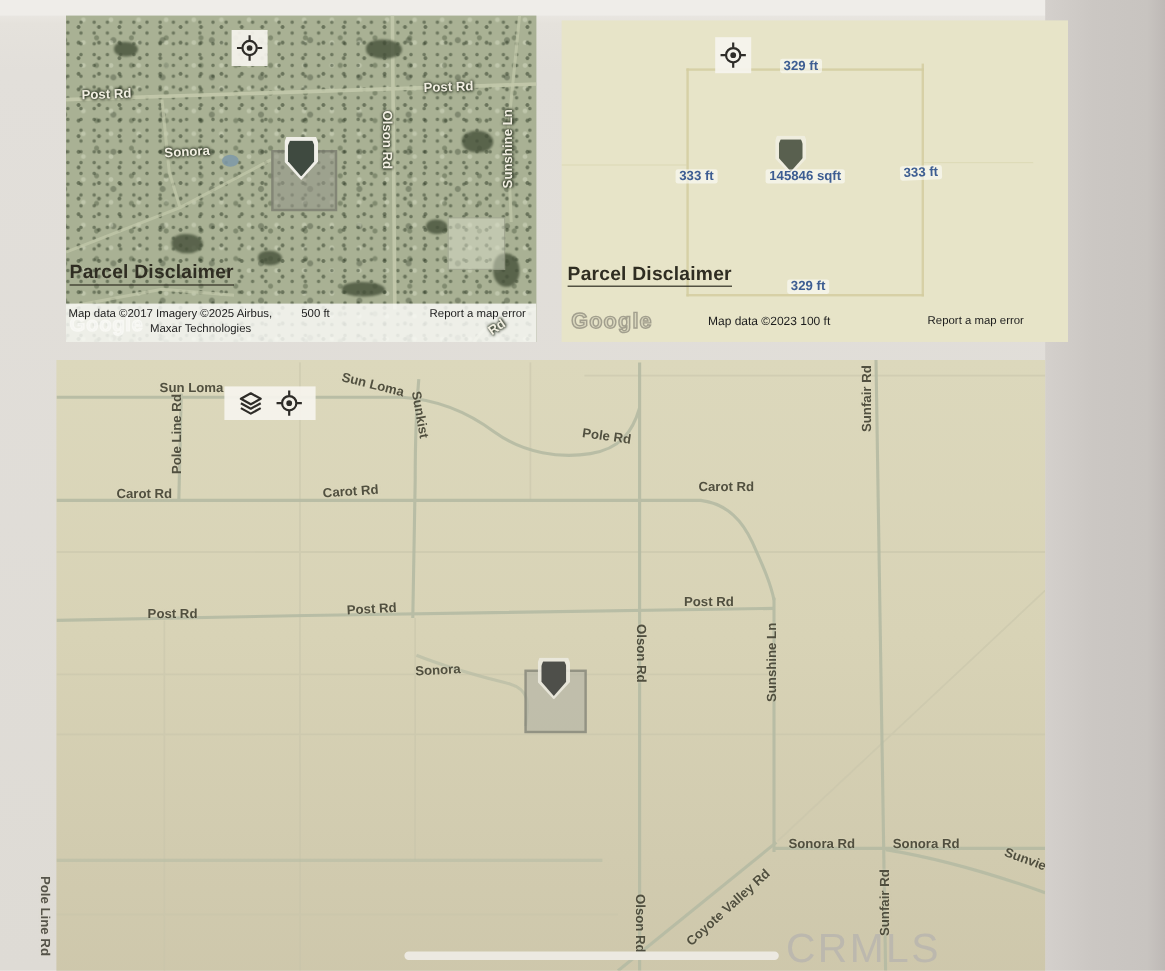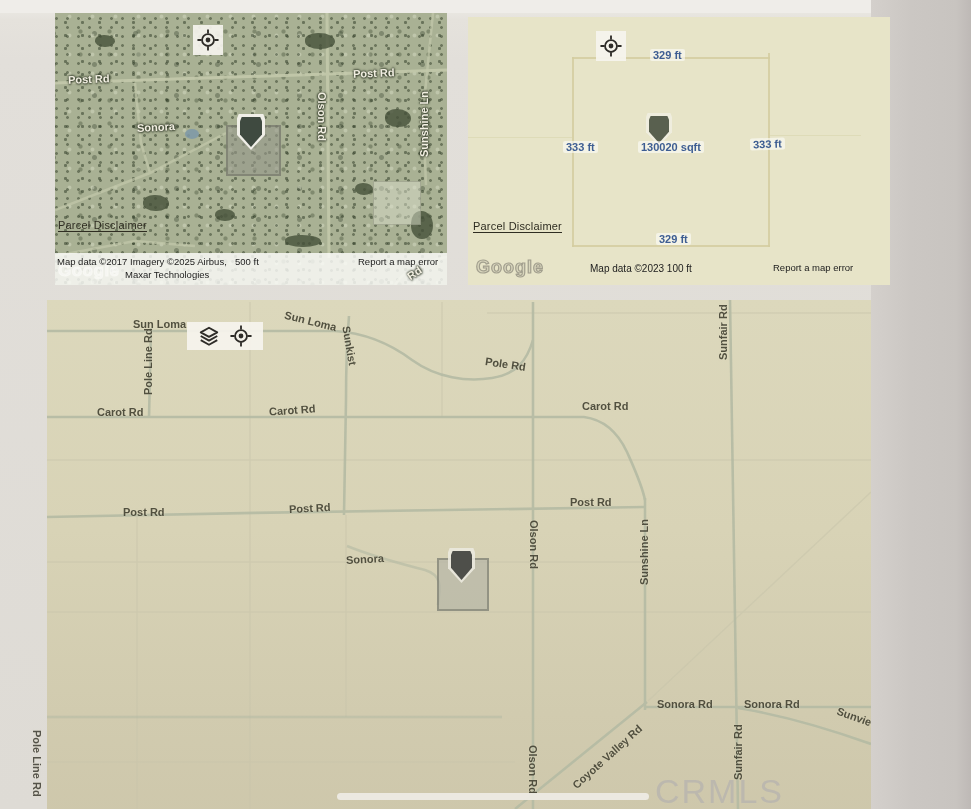--- a/index.html
+++ b/index.html
@@ -12,21 +12,21 @@
   
   .paper-right{left:871px;top:0;width:100px;height:809px;
     background:linear-gradient(90deg,#d4d0cc 0,#cbc7c3 40%,#c8c4c0 85%,#beb9b6 100%);}
   .paper-gap-top{left:0;top:0;width:971px;height:13px;background:#efede9;}
   
   .map{position:absolute;overflow:hidden;}
   .icon-box{position:absolute;background:rgba(246,244,238,.92);display:flex;align-items:center;justify-content:center;gap:10px;}
   .pin{position:absolute;}
   .pin .outer{position:absolute;inset:0;clip-path:polygon(6% 0,94% 0,100% 12%,100% 58%,50% 100%,0 58%,0 12%);}
   .pin .inner{position:absolute;inset:3px;clip-path:polygon(8% 0,92% 0,100% 14%,100% 58%,50% 100%,0 58%,0 14%);}
-  .disclaimer{position:absolute;font-size:11px;font-weight:normal;color:#2f2d22;border-bottom:1.5px solid #2f2d22;letter-spacing:.2px;}
+  .disclaimer{position:absolute;font-size:16px;font-weight:bold;color:#2f2d22;border-bottom:1.5px solid #2f2d22;letter-spacing:.2px;}
   svg.roads{position:absolute;left:0;top:0;}
   
   .map-sat{left:55px;top:13px;width:392px;height:272px;
     background-color:#a9b194;
     background-image:
       radial-gradient(circle, rgba(42,54,34,.5) 1.2px, transparent 2px),
       radial-gradient(circle, rgba(35,48,28,.45) 1px, transparent 1.8px),
       radial-gradient(circle, rgba(52,66,42,.35) 1.6px, transparent 2.6px),
       radial-gradient(circle, rgba(224,229,206,.4) 1.4px, transparent 2.4px),
       radial-gradient(circle, rgba(30,42,26,.3) 2px, transparent 3px);
@@ -112,21 +112,21 @@
   <div class="sl" style="left:273px;top:79px;transform:rotate(90deg);transform-origin:left top;">Olson Rd</div>
   <div class="sl" style="left:363px;top:144px;transform:rotate(-90deg);transform-origin:left top;">Sunshine Ln</div>
   <div class="sl" style="left:352px;top:254px;transform:rotate(-35deg);z-index:4;">Rd</div>
 
   <a class="disclaimer" style="left:3px;top:206px;">Parcel Disclaimer</a>
 
   <div class="attr-strip"></div>
   <div class="gwm" style="left:3px;top:248px;z-index:3;">Google</div>
   <div class="attr" style="left:2px;top:243px;z-index:3;">Map data ©2017 Imagery ©2025 Airbus,</div>
   <div class="attr" style="left:70px;top:256px;z-index:3;">Maxar Technologies</div>
-  <div class="attr" style="left:180px;top:243px;z-index:3;">500 ft</div>
+  <div class="attr" style="left:196px;top:243px;z-index:3;">500 ft</div>
   <a class="attr" style="left:303px;top:243px;z-index:3;">Report a map error</a>
 </div>
 
 <div class="map map-par">
 
   <div class="pline" style="left:104px;top:40px;width:2px;height:190px;"></div>
   <div class="pline" style="left:300px;top:36px;width:2px;height:194px;"></div>
   <div class="pline" style="left:104px;top:40px;width:198px;height:2px;"></div>
   <div class="pline" style="left:104px;top:228px;width:198px;height:2px;"></div>
   <div class="pline" style="left:0;top:120px;width:104px;height:1px;opacity:.4;"></div>
@@ -142,21 +142,21 @@
     </svg>
   </div>
 
   <div class="pin" style="left:178px;top:96px;width:26px;height:33px;">
     <div class="outer" style="background:rgba(240,238,226,.85);"></div>
     <div class="inner" style="background:#59604f;"></div>
   </div>
 
   <div class="bl" style="left:182px;top:32px;">329 ft</div>
   <div class="bl" style="left:95px;top:124px;">333 ft</div>
-  <div class="bl" style="left:170px;top:124px;">130020 sqft</div>
+  <div class="bl" style="left:170px;top:124px;">145846 sqft</div>
   <div class="bl" style="left:282px;top:121px;transform:rotate(-2deg);">333 ft</div>
   <div class="bl" style="left:188px;top:216px;">329 ft</div>
 
   <a class="disclaimer" style="left:5px;top:203px;">Parcel Disclaimer</a>
 
   <div class="gwm2" style="left:8px;top:240px;">Google</div>
   <div class="attr" style="left:122px;top:246px;font-size:10px;">Map data ©2023  100 ft</div>
   <a class="attr" style="left:305px;top:245px;">Report a map error</a>
 </div>
 

